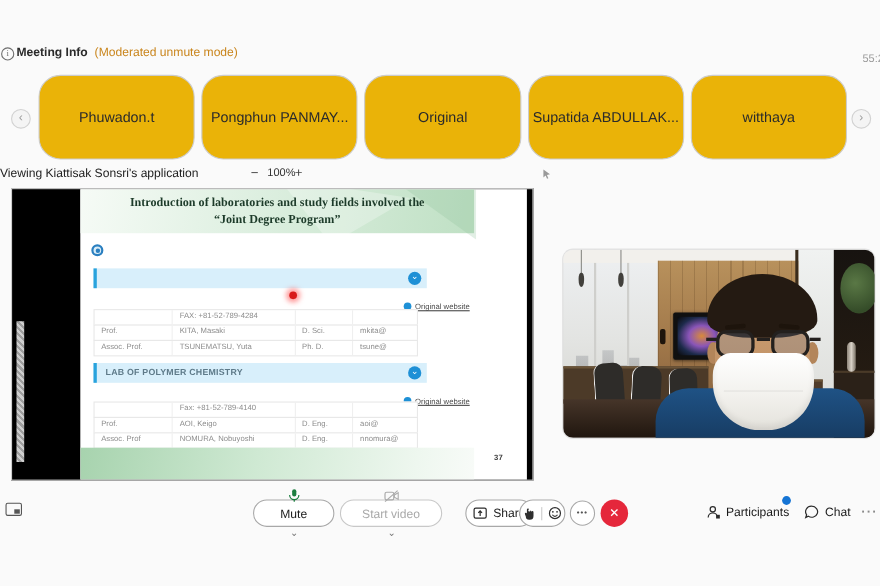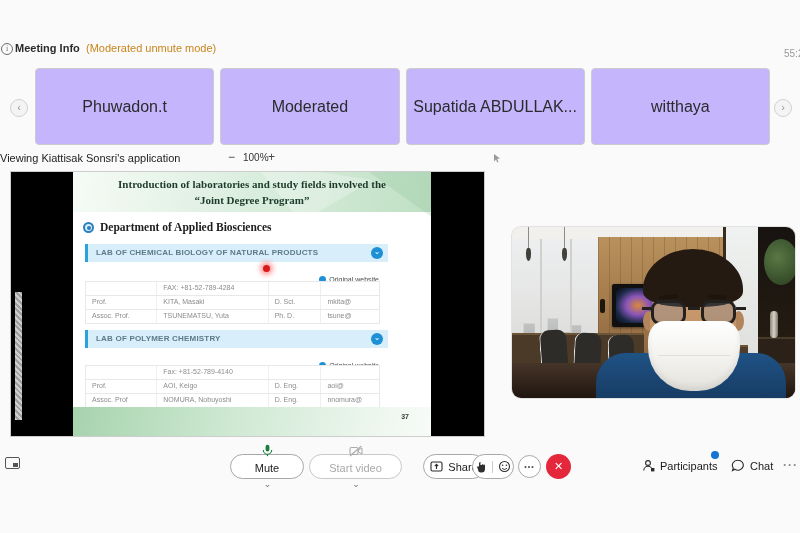--- a/index.html
+++ b/index.html
@@ -13,36 +13,36 @@
   .meet-title{left:15px;top:42px;font-size:11px;font-weight:bold;color:#2b2b2b;}
   .mode-note{left:86px;top:42px;font-size:11px;color:#c9851c;}
   .timer{left:784px;top:48px;font-size:10px;color:#9a9a9a;white-space:nowrap;}
 
   
   .strip-btn{width:16px;height:16px;border:1px solid #d2d2d2;border-radius:50%;background:#f4f4f4;
     color:#9a9a9a;font-size:11px;line-height:14px;text-align:center;cursor:pointer;}
   #strip-left{left:10px;top:99px;}
   #strip-right{left:774px;top:99px;}
   .tiles{left:35px;top:68px;width:735px;height:77px;display:flex;gap:6px;}
-  .tile{flex:1 1 0;background:#c4b5fd;border:1px solid #cccccc;border-radius:4px;
-    display:flex;align-items:center;justify-content:center;font-size:16px;color:#2b2b2b;
+  .tile{flex:1 1 0;background:#eab308;border:1px solid #cccccc;border-radius:20px;
+    display:flex;align-items:center;justify-content:center;font-size:13px;color:#2b2b2b;
     white-space:nowrap;overflow:hidden;cursor:pointer;}
 
   
   .view-status{left:0px;top:152px;font-size:11px;color:#222;}
   .zoom-minus{left:228px;top:150px;font-size:12px;color:#444;cursor:pointer;}
   .zoom-level{left:243px;top:152px;font-size:10px;color:#333;}
   .zoom-plus{left:268px;top:150px;font-size:12px;color:#444;cursor:pointer;}
   .pointer-ic{left:492px;top:153px;width:10px;height:10px;}
 
   
   .screen{left:10px;top:171px;width:475px;height:266px;background:#000;border:1px solid #cdcdcd;box-sizing:border-box;}
   .scrollbar{left:4px;top:120px;width:7px;height:128px;
     background:repeating-linear-gradient(45deg,#cfcfcf 0 2px,#9f9f9f 2px 4px);}
-  .slide{left:62px;top:0;width:358px;height:264px;background:#fff;overflow:hidden;}
+  .slide{left:62px;top:0;width:406px;height:264px;background:#fff;overflow:hidden;}
 
   .slide-head{left:0;top:0;width:358px;height:40px;
     background:linear-gradient(100deg,#f6fbf6 0%,#ddefe0 45%,#bfe0c4 100%);}
   .facet1{left:180px;top:-10px;width:120px;height:60px;background:rgba(255,255,255,.28);
     clip-path:polygon(0 0,100% 30%,40% 100%);}
   .facet2{left:280px;top:0px;width:80px;height:46px;background:rgba(140,190,150,.25);
     clip-path:polygon(20% 0,100% 0,100% 100%);}
   .s-title{width:358px;text-align:center;font-family:"Liberation Serif",serif;font-weight:bold;
     color:#1d3b2a;font-size:11px;}
   .s-title.l1{top:6px;}
@@ -171,21 +171,22 @@
 <div id="app">
 
   <div class="abs info-icon">i</div>
   <div class="abs meet-title">Meeting Info</div>
   <div class="abs mode-note">(Moderated unmute mode)</div>
   <div class="abs timer">55:2</div>
 
   <div class="abs strip-btn" id="strip-left">‹</div>
   <div class="abs tiles">
     <div class="tile">Phuwadon.t</div>
-    <div class="tile">Moderated</div>
+    <div class="tile">Pongphun PANMAY...</div>
+    <div class="tile">Original</div>
     <div class="tile">Supatida ABDULLAK...</div>
     <div class="tile">witthaya</div>
   </div>
   <div class="abs strip-btn" id="strip-right">›</div>
 
   <div class="abs view-status">Viewing Kiattisak Sonsri's application</div>
   <div class="abs zoom-minus">−</div>
   <div class="abs zoom-level">100%</div>
   <div class="abs zoom-plus">+</div>
   <div class="abs pointer-ic">
@@ -199,24 +200,22 @@
 
     <div class="abs slide">
       <div class="abs slide-head">
         <div class="abs facet1"></div>
         <div class="abs facet2"></div>
       </div>
       <div class="abs s-title l1">Introduction of laboratories and study fields involved the</div>
       <div class="abs s-title l2">“Joint Degree Program”</div>
 
       <div class="abs dept-icon"></div>
-      <div class="abs dept-text">Department of Applied Biosciences</div>
 
       <div class="abs secbar" id="sec1">
-        <span class="sec-label">LAB OF CHEMICAL BIOLOGY OF NATURAL PRODUCTS</span>
         <span class="sec-chev">⌄</span>
       </div>
       <div class="abs laser"></div>
       <div class="abs linkrow" id="link1">
         <span class="linkdot"></span><span class="weblink">Original website</span>
       </div>
       <div class="abs dtable" id="table1">
         <div class="trow">
           <span class="tcell c0"></span>
           <span class="tcell c1">FAX: +81-52-789-4284</span>

